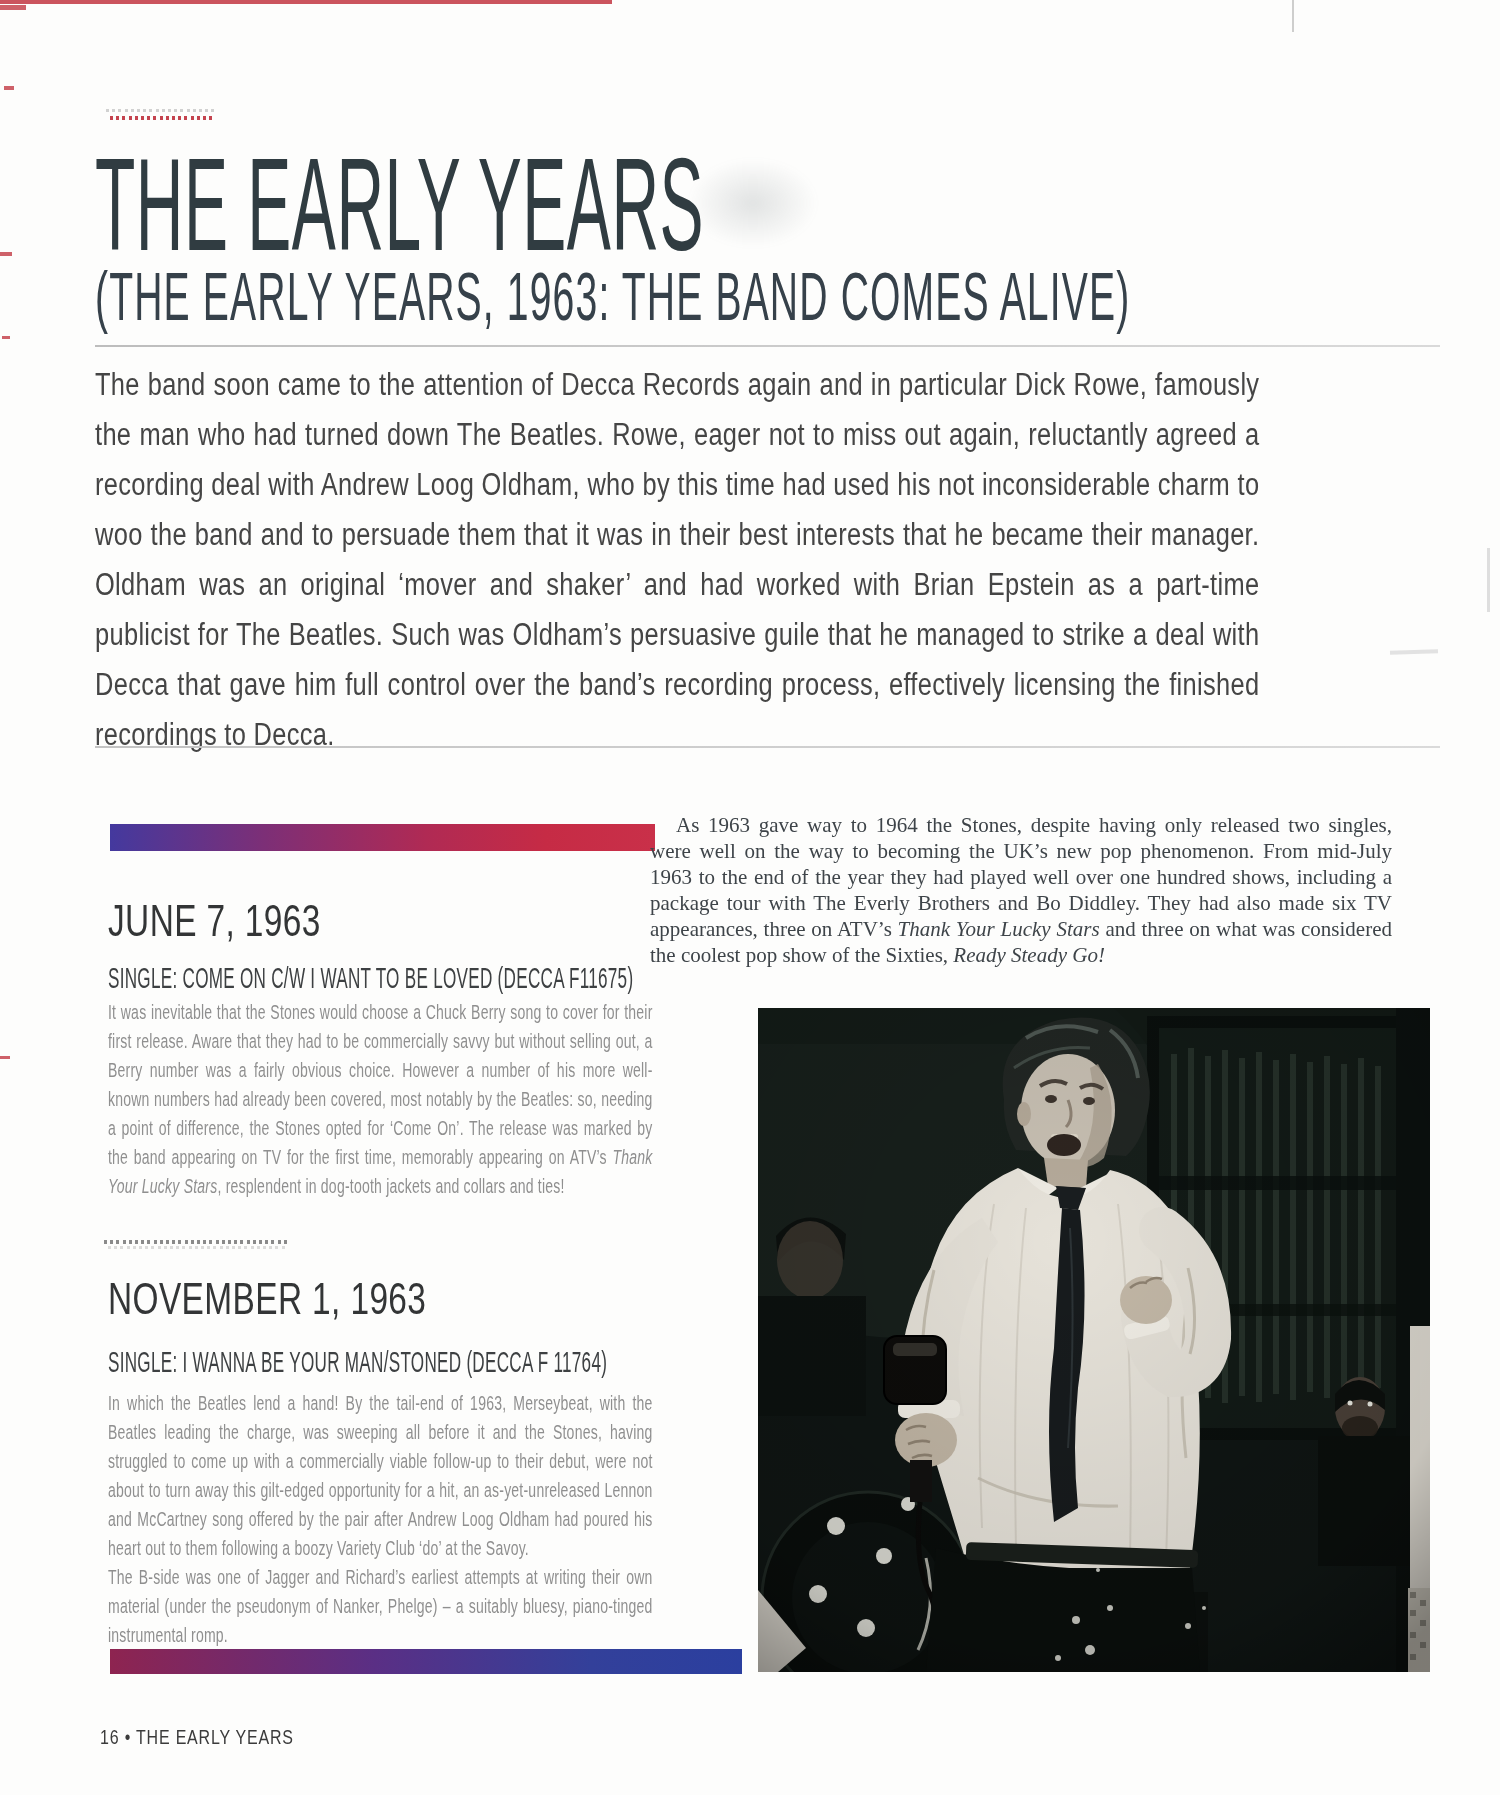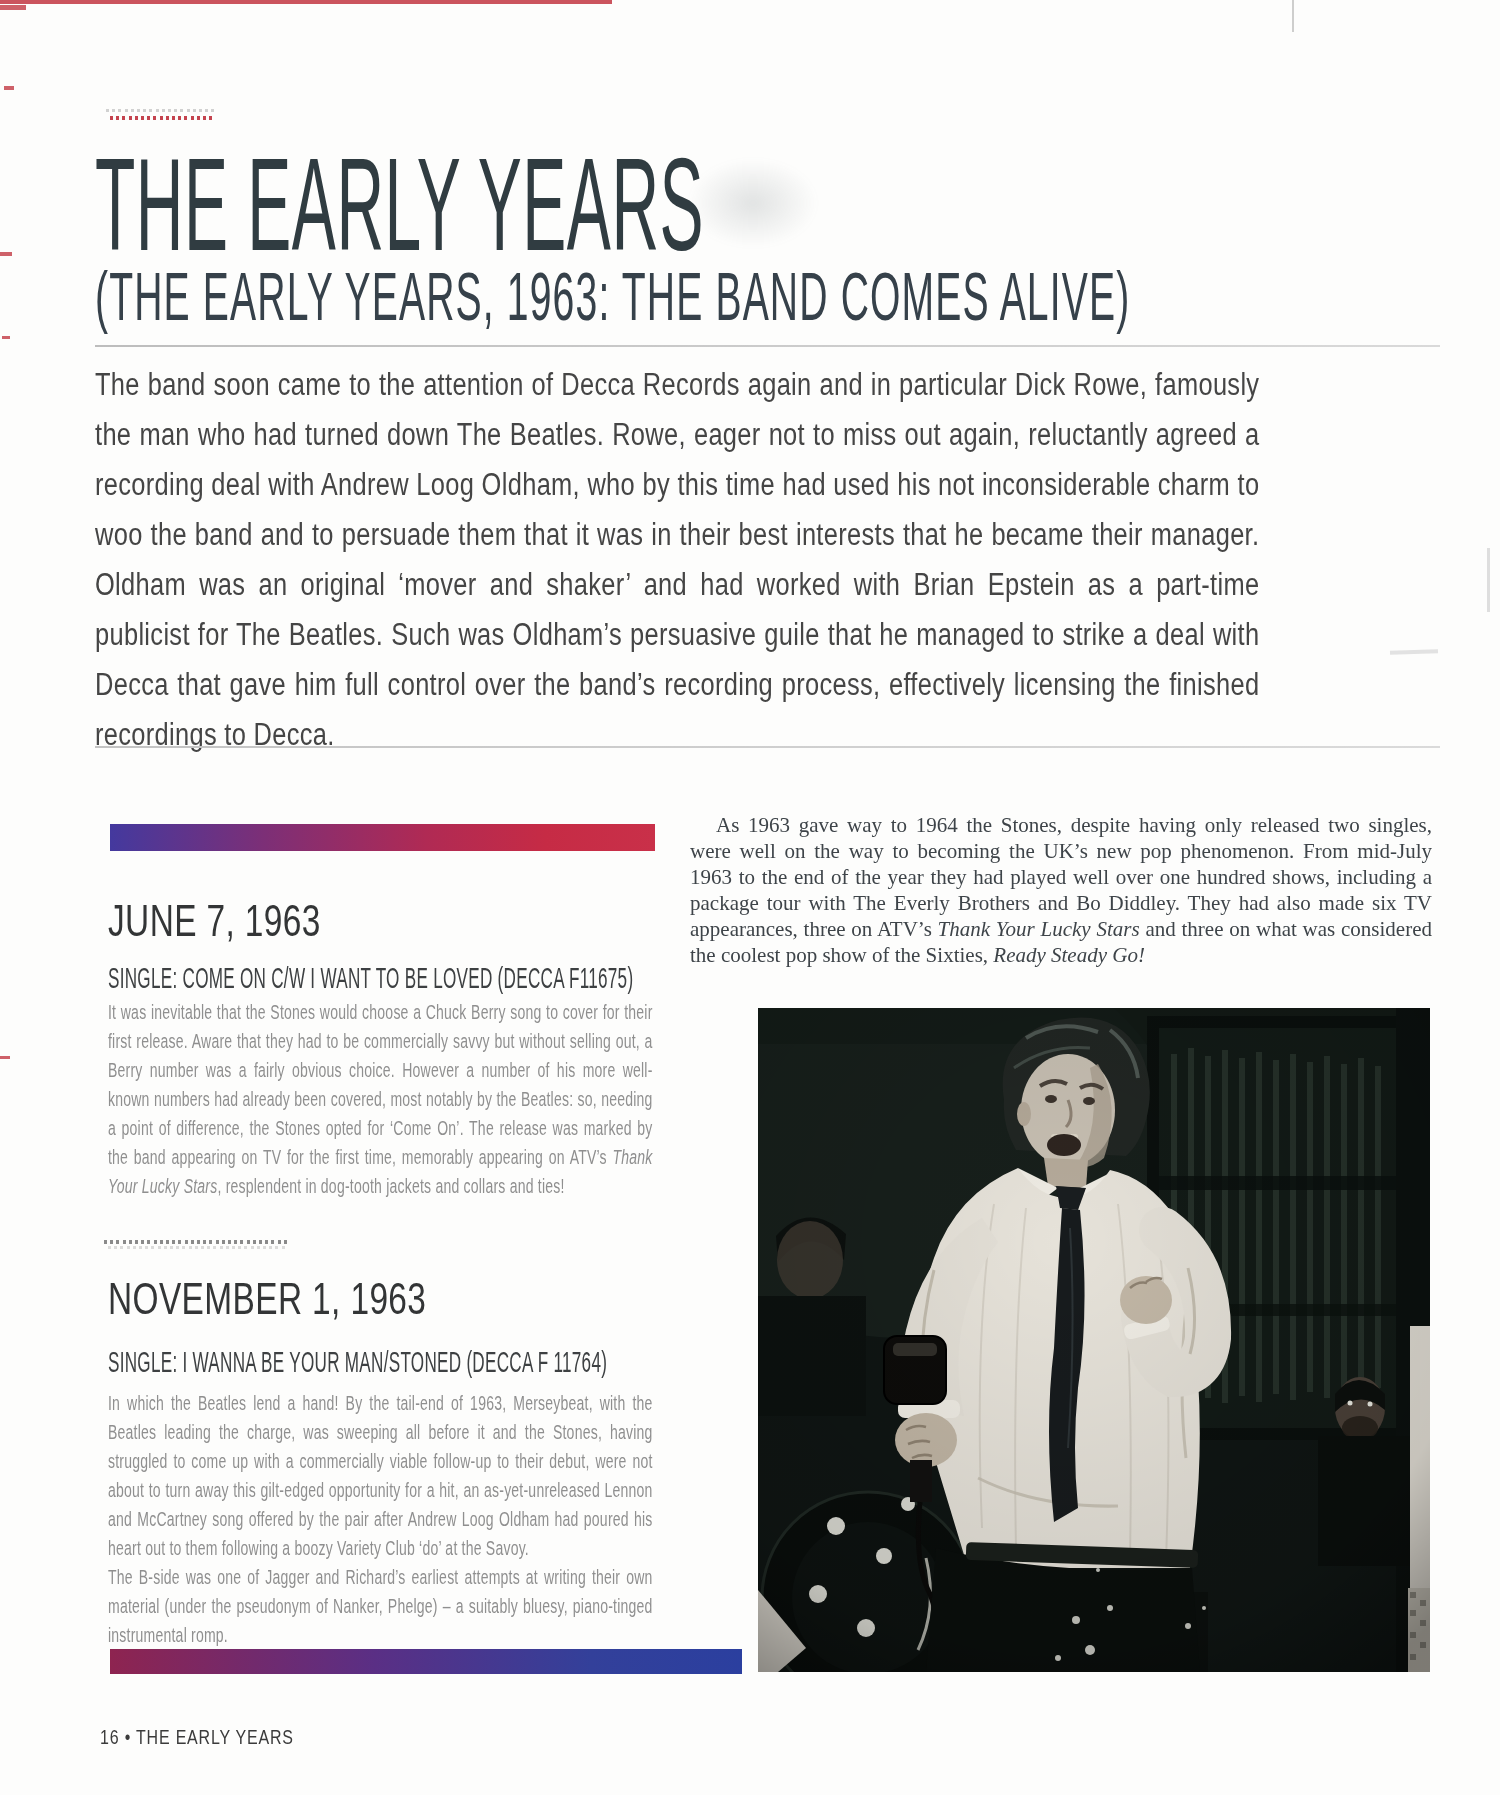--- a/index.html
+++ b/index.html
@@ -69,21 +69,21 @@
   }
   .p-june{left:108px;top:997px;}
   .p-nov{left:108px;top:1388px;}
   .ital{font-style:italic;}
   .dotted-gray{left:104px;top:1240px;width:186px;height:4px;
     background:repeating-linear-gradient(90deg,#8a8a8a 0 3px,transparent 3px 6.2px);}
   .dotted-gray-shadow{left:108px;top:1246px;width:180px;height:3px;opacity:.4;
     background:repeating-linear-gradient(90deg,#aaa 0 3px,transparent 3px 6.2px);}
   
   .p-right{
-    left:690px;top:812px;width:742px;
+    left:650px;top:812px;width:742px;
     font-family:"Liberation Serif",serif;font-size:21px;line-height:26px;
     color:#3e4449;text-align:justify;text-indent:26px;
   }
   .photo{left:758px;top:1008px;width:672px;height:664px;background:#0f1513;}
   .photo svg{display:block;width:100%;height:100%;}
   
   .footer{
     left:100px;top:1727px;font-size:20px;line-height:1;color:#3b3b3b;
     white-space:nowrap;transform:scaleX(.8);transform-origin:left top;letter-spacing:1px;
   }

